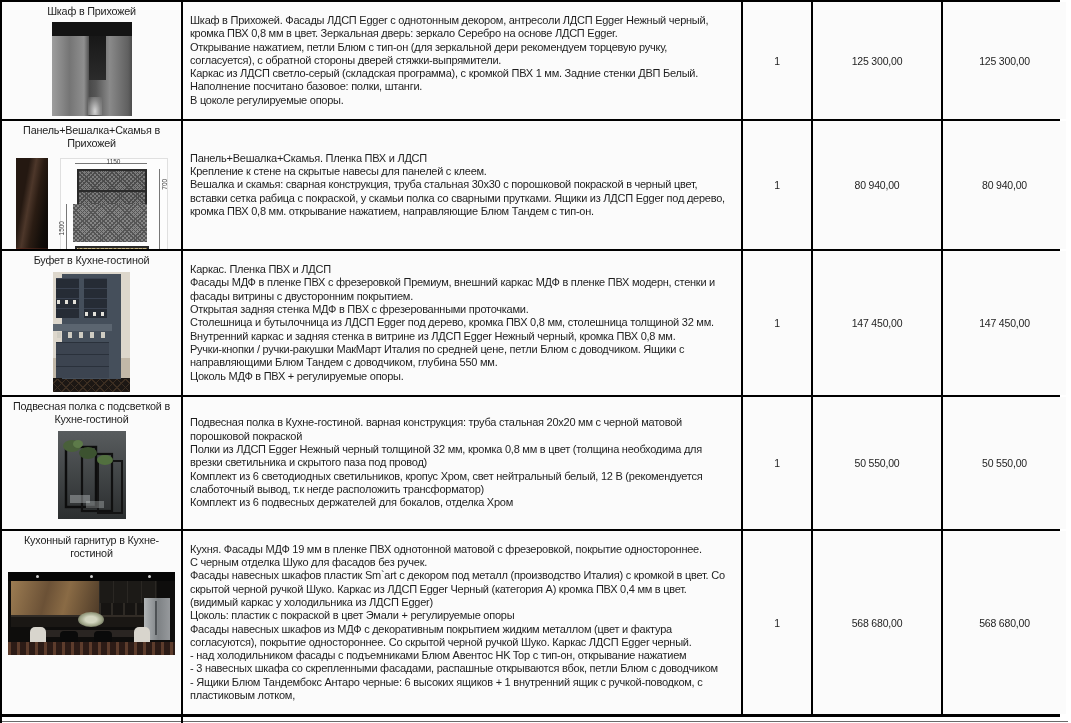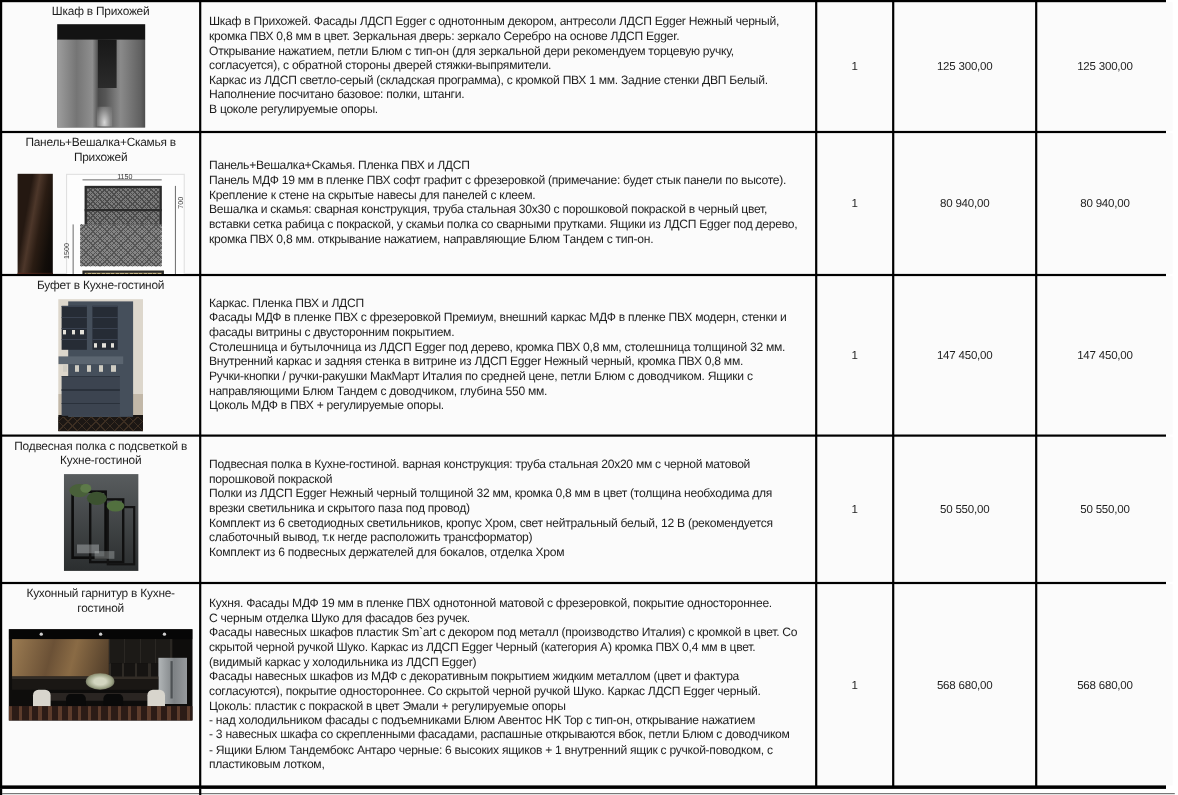--- a/index.html
+++ b/index.html
@@ -144,21 +144,20 @@
           <div class="dw-bench"></div>
           <span class="dim dim-top">1150</span>
           <span class="dim dim-left">1500</span>
           <span class="dim dim-right">700</span>
 
         </div>
       </div>
     </div>
     <div class="cell desc-cell">
       <div class="para">Панель+Вешалка+Скамья. Пленка ПВХ и ЛДСП</div>
-      <div class="para">Панель МДФ 19 мм в пленке ПВХ софт графит с фрезеровкой (примечание: будет стык панели по высоте).</div>
       <div class="para">Крепление к стене на скрытые навесы для панелей с клеем.</div>
       <div class="para">Вешалка и скамья: сварная конструкция, труба стальная 30х30 с порошковой покраской в черный цвет, вставки сетка рабица с покраской, у скамьи полка со сварными прутками. Ящики из ЛДСП Egger под дерево, кромка ПВХ 0,8 мм. открывание нажатием, направляющие Блюм Тандем с тип-он.</div>
     </div>
     <div class="cell num-cell">1</div>
     <div class="cell num-cell">80 940,00</div>
     <div class="cell num-cell">80 940,00</div>
 
     <div class="cell name-cell">
       <div class="item-name">Буфет в Кухне-гостиной</div>
       <div class="art-buffet">
@@ -169,20 +168,21 @@
         <div class="bf-items i2"></div>
         <div class="bf-counter"></div>
         <div class="bf-deco"></div>
         <div class="bf-lower"></div>
         <div class="bf-floor"></div>
       </div>
     </div>
     <div class="cell desc-cell">
       <div class="para">Каркас.  Пленка ПВХ и ЛДСП</div>
       <div class="para">Фасады МДФ в пленке ПВХ с фрезеровкой Премиум, внешний каркас МДФ в пленке ПВХ модерн, стенки и фасады витрины с двусторонним покрытием.</div>
+      <div class="para">Открытая задняя стенка МДФ в ПВХ с фрезерованными проточками.</div>
       <div class="para">Столешница и бутылочница из ЛДСП Egger под дерево, кромка ПВХ 0,8 мм, столешница толщиной 32 мм.</div>
       <div class="para">Внутренний каркас и задняя стенка в витрине из ЛДСП Egger Нежный черный, кромка ПВХ 0,8 мм.</div>
       <div class="para">Ручки-кнопки / ручки-ракушки МакМарт Италия по средней цене, петли Блюм с доводчиком. Ящики с направляющими Блюм Тандем с доводчиком, глубина 550 мм.</div>
       <div class="para">Цоколь МДФ в ПВХ + регулируемые опоры.</div>
     </div>
     <div class="cell num-cell">1</div>
     <div class="cell num-cell">147 450,00</div>
     <div class="cell num-cell">147 450,00</div>
 
     <div class="cell name-cell">
@@ -234,22 +234,22 @@
         <div class="k-chair cr"></div>
         <div class="k-dchair d1"></div>
         <div class="k-dchair d2"></div>
         <div class="k-rug"></div>
       </div>
     </div>
     <div class="cell desc-cell">
       <div class="para">Кухня. Фасады МДФ 19 мм в пленке ПВХ однотонной матовой с фрезеровкой, покрытие одностороннее.</div>
       <div class="para">С черным отделка Шуко для фасадов без ручек.</div>
       <div class="para">Фасады навесных шкафов пластик Sm`art с декором под металл (производство Италия) с кромкой в цвет. Со скрытой черной ручкой Шуко. Каркас из ЛДСП Egger Черный (категория А) кромка ПВХ 0,4 мм в цвет. (видимый каркас у холодильника из ЛДСП Egger)</div>
+      <div class="para">Цоколь: пластик с покраской в цвет Эмали + регулируемые опоры</div>
       <div class="para">Фасады навесных шкафов из МДФ с декоративным покрытием жидким металлом (цвет и фактура согласуются), покрытие одностороннее. Со скрытой черной ручкой Шуко. Каркас ЛДСП Egger черный.</div>
-      <div class="para">Цоколь: пластик с покраской в цвет Эмали + регулируемые опоры</div>
       <div class="para">-  над холодильником фасады с подъемниками Блюм Авентос HK Top с тип-он, открывание нажатием</div>
       <div class="para">-  3 навесных шкафа со скрепленными фасадами, распашные открываются вбок, петли Блюм с доводчиком</div>
       <div class="para">-  Ящики Блюм Тандембокс Антаро черные: 6 высоких ящиков + 1 внутренний ящик с ручкой-поводком, с пластиковым лотком,</div>
     </div>
     <div class="cell num-cell">1</div>
     <div class="cell num-cell">568 680,00</div>
     <div class="cell num-cell">568 680,00</div>
 
   </div>
 

